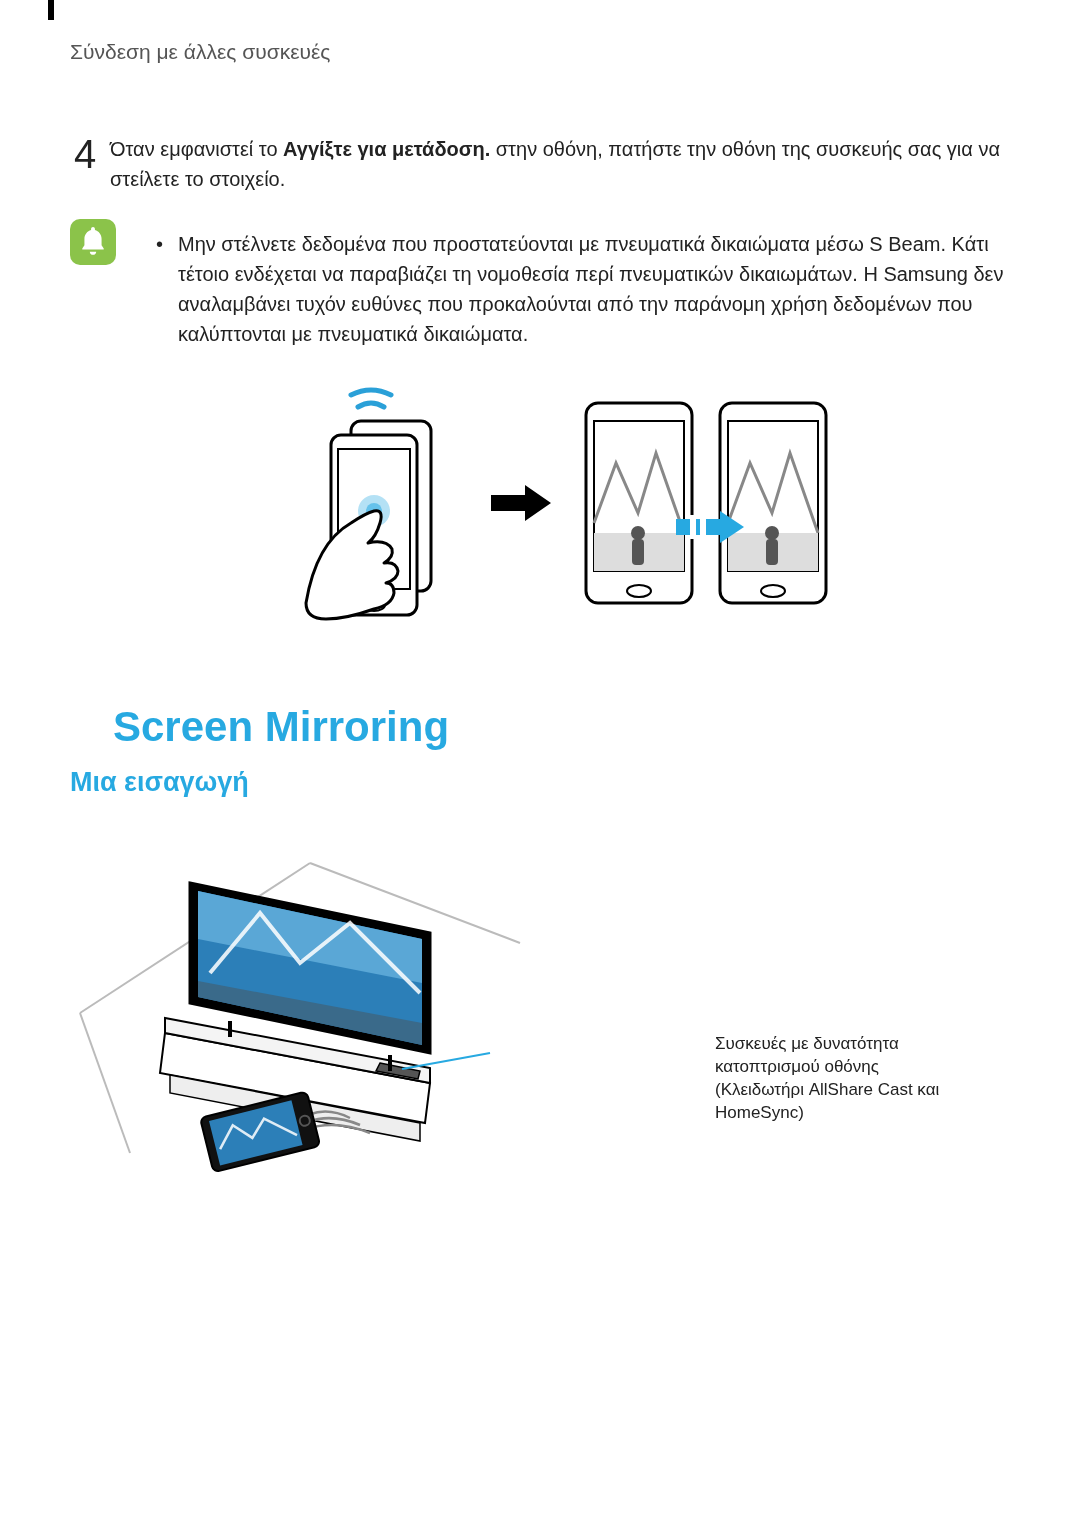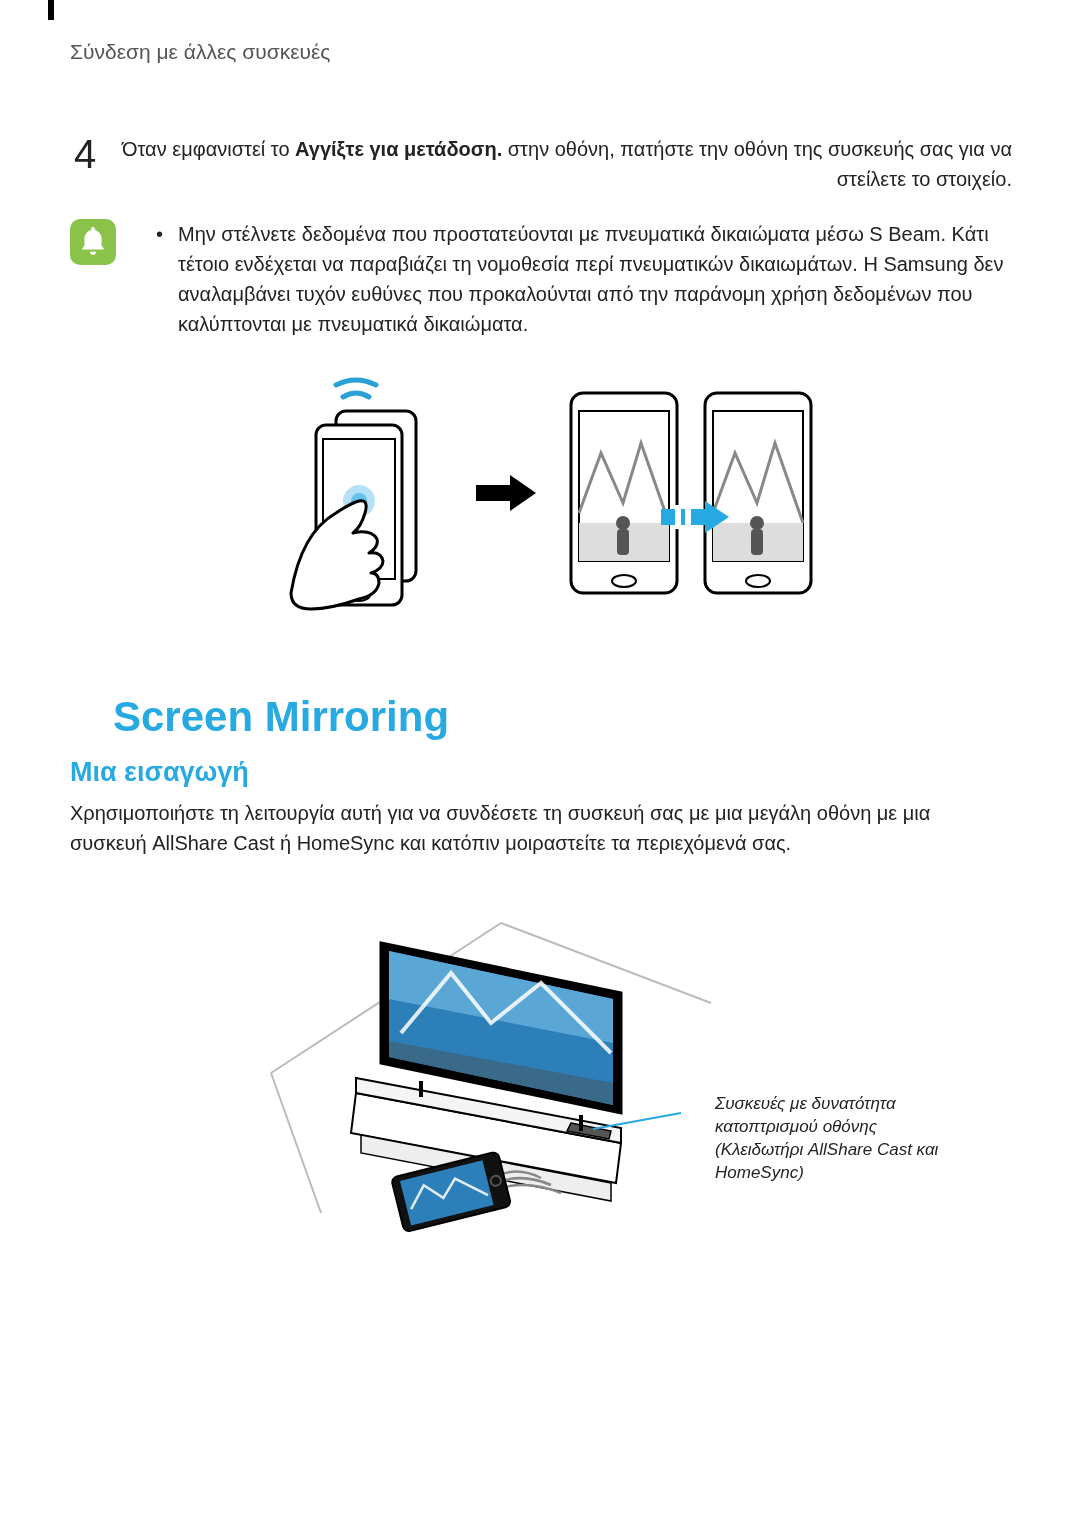--- a/index.html
+++ b/index.html
@@ -5,21 +5,21 @@
   body {
     margin: 0;
     padding: 0;
     font-family: Arial, Helvetica, sans-serif;
     background: #fff;
     color: #222;
     width: 1080px;
     box-sizing: border-box;
   }
   .page {
-    padding: 30px 68px 30px 70px;
+    padding: 30px 38px 30px 70px;
     position: relative;
     box-sizing: border-box;
     width: 1080px;
     height: 1527px;
   }
   .header-line {
     position: absolute;
     top: 0;
     left: 48px;
     width: 6px;
@@ -42,21 +42,20 @@
     width: 30px;
     text-align: center;
     line-height: 1;
     color: #222;
   }
   .step-body {
     flex: 1;
     font-size: 20px;
     line-height: 1.5;
     padding-left: 10px;
-    text-align: right;
   }
   .bold {
     font-weight: bold;
   }
   .note-block {
     display: flex;
     margin-top: 25px;
   }
   .note-icon {
     width: 46px;
@@ -80,20 +79,21 @@
     font-size: 20px;
     line-height: 1.5;
     padding: 0;
     margin: 0;
     list-style: none;
   }
   .note-list li {
     position: relative;
     padding-left: 22px;
     margin-bottom: 4px;
+    margin-top: 10px;
   }
   .note-list li::before {
     content: "•";
     position: absolute;
     left: 0;
     top: 0;
     font-size: 20px;
   }
   .figure1 {
     margin: 30px auto 0 auto;
@@ -116,24 +116,22 @@
     font-weight: bold;
     margin-top: 16px;
     margin-bottom: 10px;
   }
   .body-text {
     font-size: 20px;
     line-height: 1.5;
   }
   .figure2-wrap {
     display: flex;
-    justify-content: center;
     margin-top: 25px;
     position: relative;
-    font-style: italic;
   }
   .page-num {
     position: absolute;
     bottom: 30px;
     left: 0;
     right: 0;
     text-align: center;
     font-size: 20px;
     color: #333;
   }
@@ -216,21 +214,20 @@
 
       <rect x="100" y="126" width="44" height="16" fill="#27a9e1"></rect>
       <polygon points="144,118 168,134 144,150" fill="#27a9e1"></polygon>
       <rect x="114" y="122" width="6" height="24" fill="#fff"></rect>
       <rect x="124" y="122" width="6" height="24" fill="#fff"></rect>
     </svg>
   </div>
 
   <div class="h1">Screen Mirroring</div>
   <div class="h2">Μια εισαγωγή</div>
-  <div class="body-text">Χρησιμοποιήστε τη λειτουργία αυτή για να συνδέσετε τη συσκευή σας με μια μεγάλη οθόνη με μια συσκευή AllShare Cast ή HomeSync και κατόπιν μοιραστείτε τα περιεχόμενά σας.</div>
 
   <div class="figure2-wrap">
     <svg width="560" height="360" viewBox="0 0 560 360">
 
       <line x1="10" y1="190" x2="240" y2="40" stroke="#bbb" stroke-width="2"></line>
       <line x1="240" y1="40" x2="450" y2="120" stroke="#bbb" stroke-width="2"></line>
       <line x1="10" y1="190" x2="60" y2="330" stroke="#bbb" stroke-width="2"></line>
 
       <polygon points="95,210 360,260 355,300 90,250" fill="#fff" stroke="#000" stroke-width="2"></polygon>
       <polygon points="95,210 360,260 360,245 95,195" fill="#f4f4f4" stroke="#000" stroke-width="2"></polygon>

